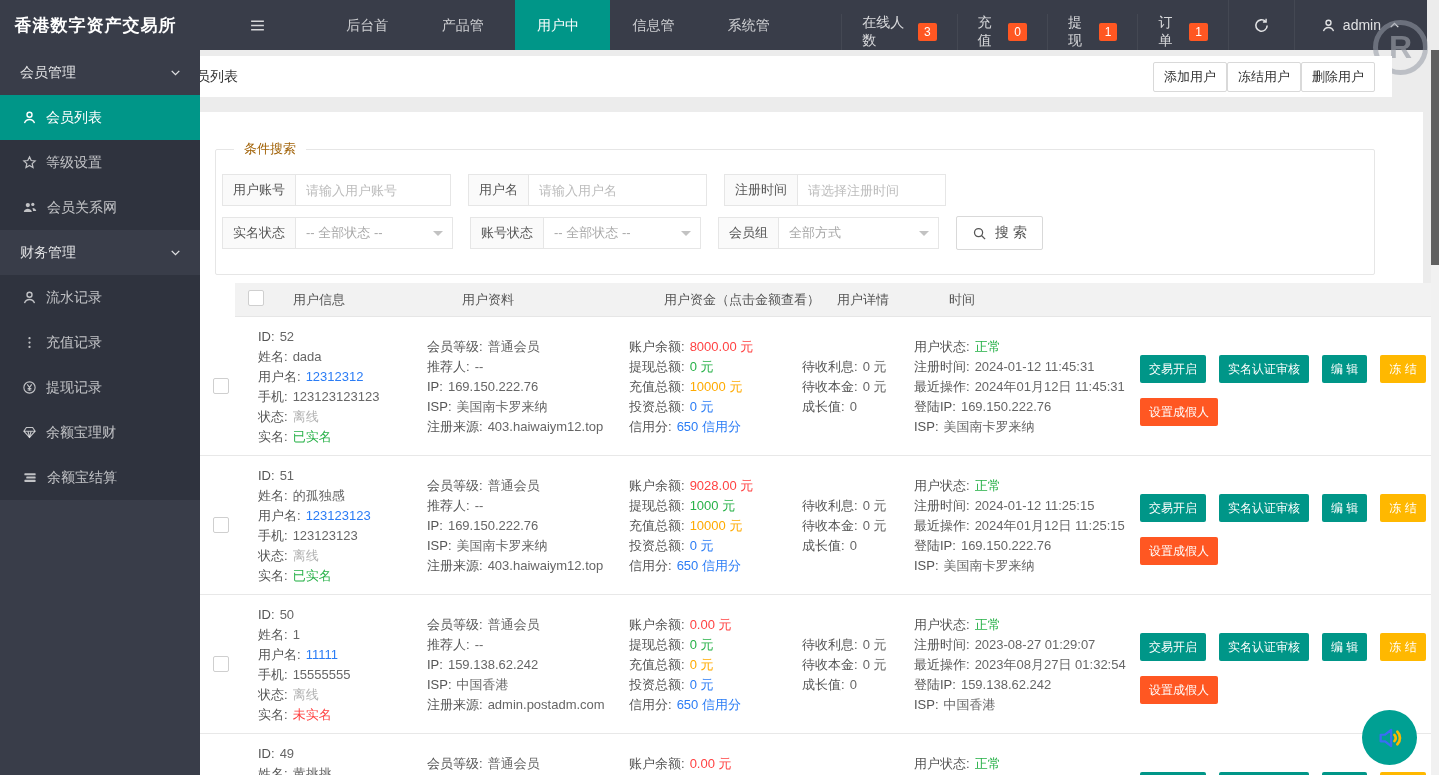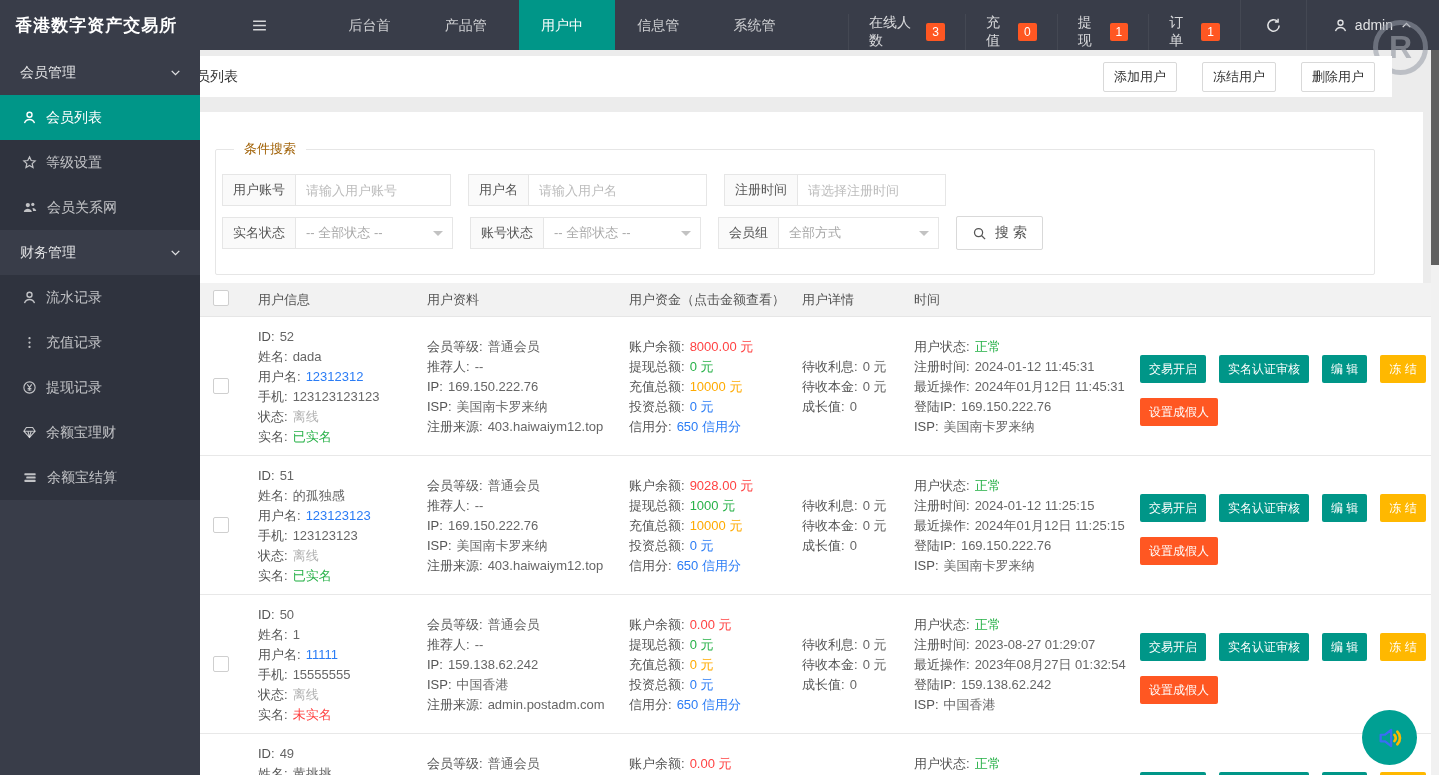--- a/index.html
+++ b/index.html
@@ -1,20 +1,20 @@
 <!DOCTYPE html>
 <html><head>
 <meta charset="utf-8">
 <style>
   * { margin:0; padding:0; box-sizing:border-box; }
   html,body { width:1439px; height:775px; overflow:hidden; background:#ececec;
     font-family:"Liberation Sans","DejaVu Sans",sans-serif; }
 
   
-  .navbar { position:fixed; top:0; left:0; right:0; height:50px; background:#393D49;
+  .navbar { position:fixed; top:0; left:0; right:12px; height:50px; background:#393D49;
     display:flex; align-items:stretch; z-index:50;gap:40px; }
   .brand { width:200px; display:flex; align-items:center; justify-content:center;
     color:#fff; font-size:17px; font-weight:bold; letter-spacing:1px; }
   .nav-toggle { width:56px; display:flex; align-items:center; justify-content:center;
     color:rgba(255,255,255,.8); cursor:pointer; }
   .nav-menu { display:flex; }
   .nav-item { padding:0 22px; line-height:50px; font-size:14px; color:rgba(255,255,255,.75); cursor:pointer; }
   .nav-item.active { background:#009688; color:#fff; }
   .nav-right { margin-left:auto; display:flex; align-items:stretch; }
   .nav-stat { display:flex; align-items:center; gap:9px; padding:0 20px; font-size:14px;
@@ -33,21 +33,21 @@
     color:rgba(255,255,255,.7); font-size:14px; background:#2F333E; cursor:pointer; }
   .side-item.active { background:#009688; color:#fff; }
   .ico { display:inline-flex; align-items:center; justify-content:center; }
   .ico svg { display:block; }
 
   
   .main { position:absolute; top:50px; left:200px; right:0; bottom:0; background:#ececec; overflow:hidden; }
   .page-header { position:absolute; top:6px; left:-18px; right:47px; height:41px; background:#fff;
     display:flex; align-items:center; z-index:60; }
   .page-title { font-size:14px; color:#333; }
-  .page-actions { margin-left:auto; display:flex; gap:25px; padding-right:17px;align-items:flex-end; }
+  .page-actions { margin-left:auto; display:flex; padding-right:17px;align-items:flex-end; }
   .pbtn { height:30px; padding:0 10px; background:#fff; border:1px solid #d9d9d9; border-radius:2px;
     font-size:13px; color:#333; cursor:pointer; font-family:inherit; }
 
   .search-card { position:absolute; top:62px; left:0; right:16px; height:171px; background:#fff; }
   fieldset { border:1px solid #e6e6e6; border-radius:2px; margin:28px 48px 0 15px; padding:12px 0 14px 6px; }
   legend { margin-left:12px; padding:0 10px; font-size:13px; color:#a16207; }
   .srow { display:flex; align-items:center; margin:4px 0 10px 0; }
   .sgroup { display:flex; margin-right:17px; }
   .slabel { height:32px; line-height:30px; padding:0 10px; background:#fafafa; border:1px solid #e6e6e6;
     font-size:13px; color:#555; white-space:nowrap; }
@@ -64,21 +64,21 @@
   #search-row1 .sgroup:nth-child(4) .sinput { width:155px; }
   #search-row2 .sgroup:nth-child(1) .select-box { width:157px; }
   #search-row2 .sgroup:nth-child(2) .select-box { width:157px; }
   #search-row2 .sgroup:nth-child(3) .select-box { width:160px; }
   .search-btn { height:34px; padding:0 15px; background:#fff; border:1px solid #d9d9d9; border-radius:2px;
     display:flex; align-items:center; gap:8px; font-size:14px; color:#555; cursor:pointer; font-family:inherit; }
 
   
   .table-area { position:absolute; top:233px; left:0; right:8px; bottom:0; background:#fff; overflow:hidden; }
   .thead { height:34px; background:#f2f2f2; border-bottom:1px solid #e6e6e6; display:flex; align-items:center;
-    font-size:13px; color:#555; }
+    font-size:13px; color:#555;margin-left:35px; }
   .trow { height:139px; border-bottom:1px solid #e8e8e8; display:flex; align-items:flex-start; font-size:13px; }
   .cell { padding-left:8px; overflow:hidden; white-space:nowrap; }
   .c-check { width:44px; padding-left:13px; flex:none; }
   .c-info { width:175px; padding-left:14px; flex:none; }
   .c-profile { width:202px; flex:none; }
   .c-funds { width:173px; flex:none; }
   .c-detail { width:112px; flex:none; }
   .c-time { width:232px; flex:none; }
   .c-actions { flex:1; padding-left:2px; }
   .thead .cell { padding-top:0; }

